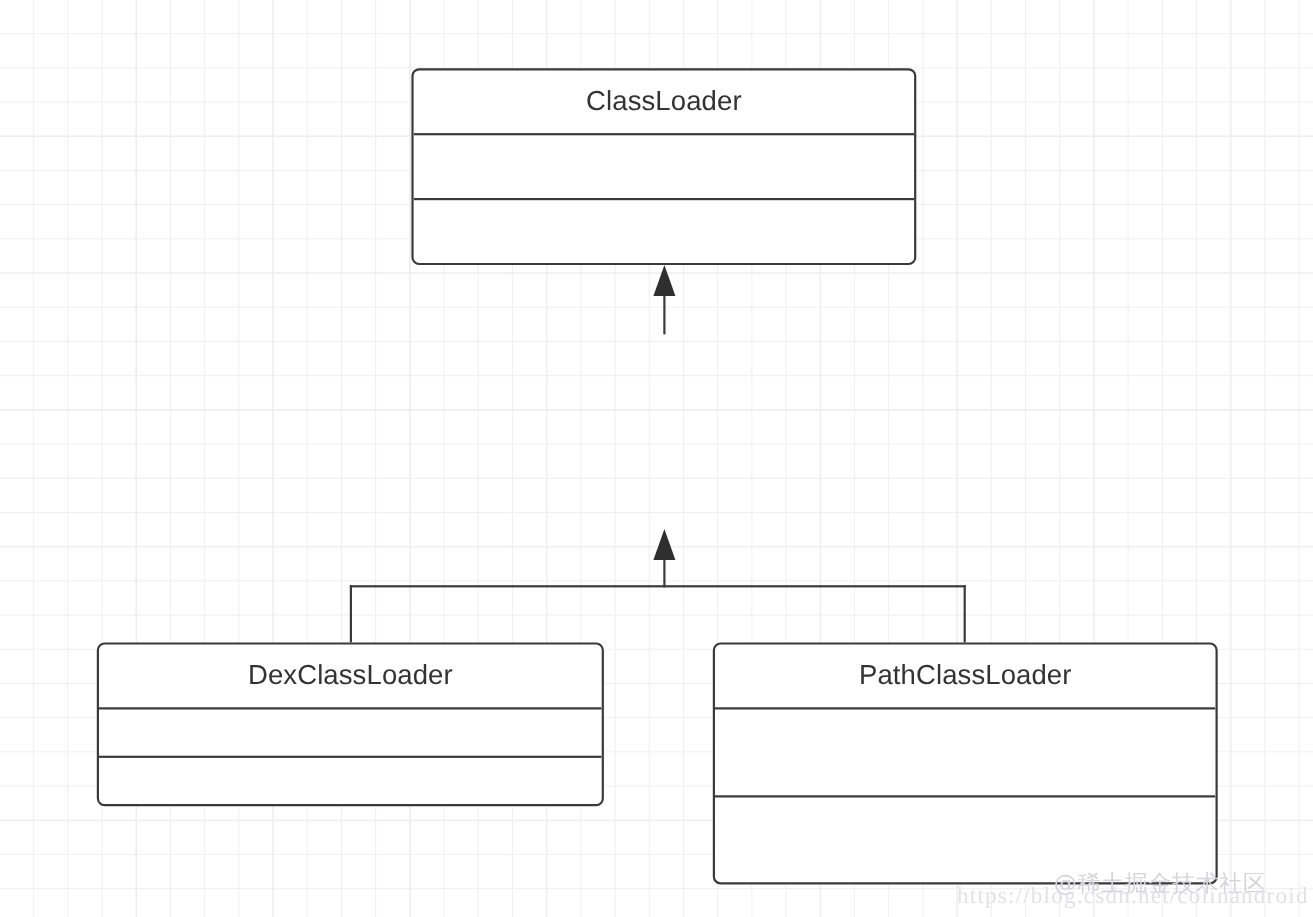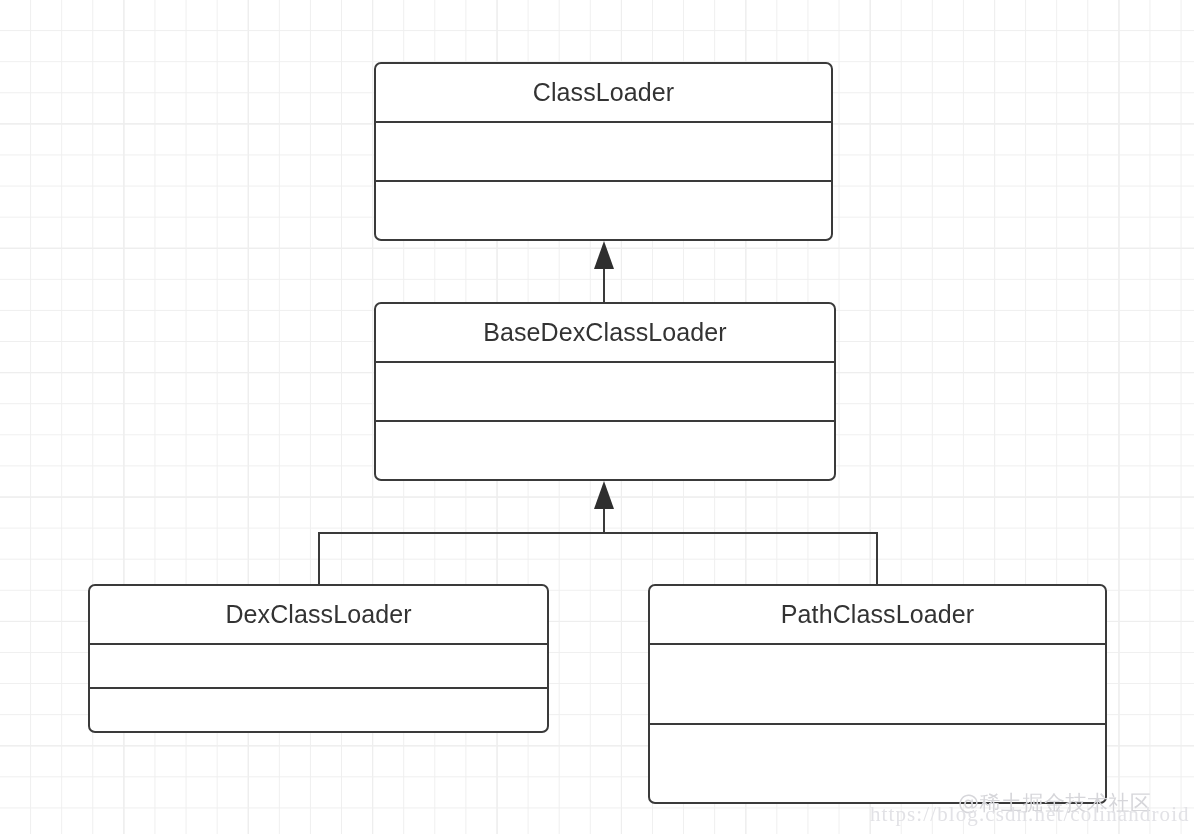--- a/index.html
+++ b/index.html
@@ -96,25 +96,20 @@
 <body>
 
 <div id="canvas">
 
   <div class="uml-class" style="left:374px; top:62px; width:459px; height:179px;">
     <div class="uml-title">ClassLoader</div>
     <div class="uml-compartment"></div>
     <div class="uml-compartment"></div>
   </div>
 
-  <div class="uml-class" style="left:374px; top:302px; width:462px; height:179px;">
-    <div class="uml-title">BaseDexClassLoader</div>
-    <div class="uml-compartment"></div>
-    <div class="uml-compartment"></div>
-  </div>
 
   <div class="uml-class" style="left:88px; top:584px; width:461px; height:149px;">
     <div class="uml-title">DexClassLoader</div>
     <div class="uml-compartment"></div>
     <div class="uml-compartment"></div>
   </div>
 
   <div class="uml-class" style="left:648px; top:584px; width:459px; height:220px;">
     <div class="uml-title">PathClassLoader</div>
     <div class="uml-compartment"></div>

